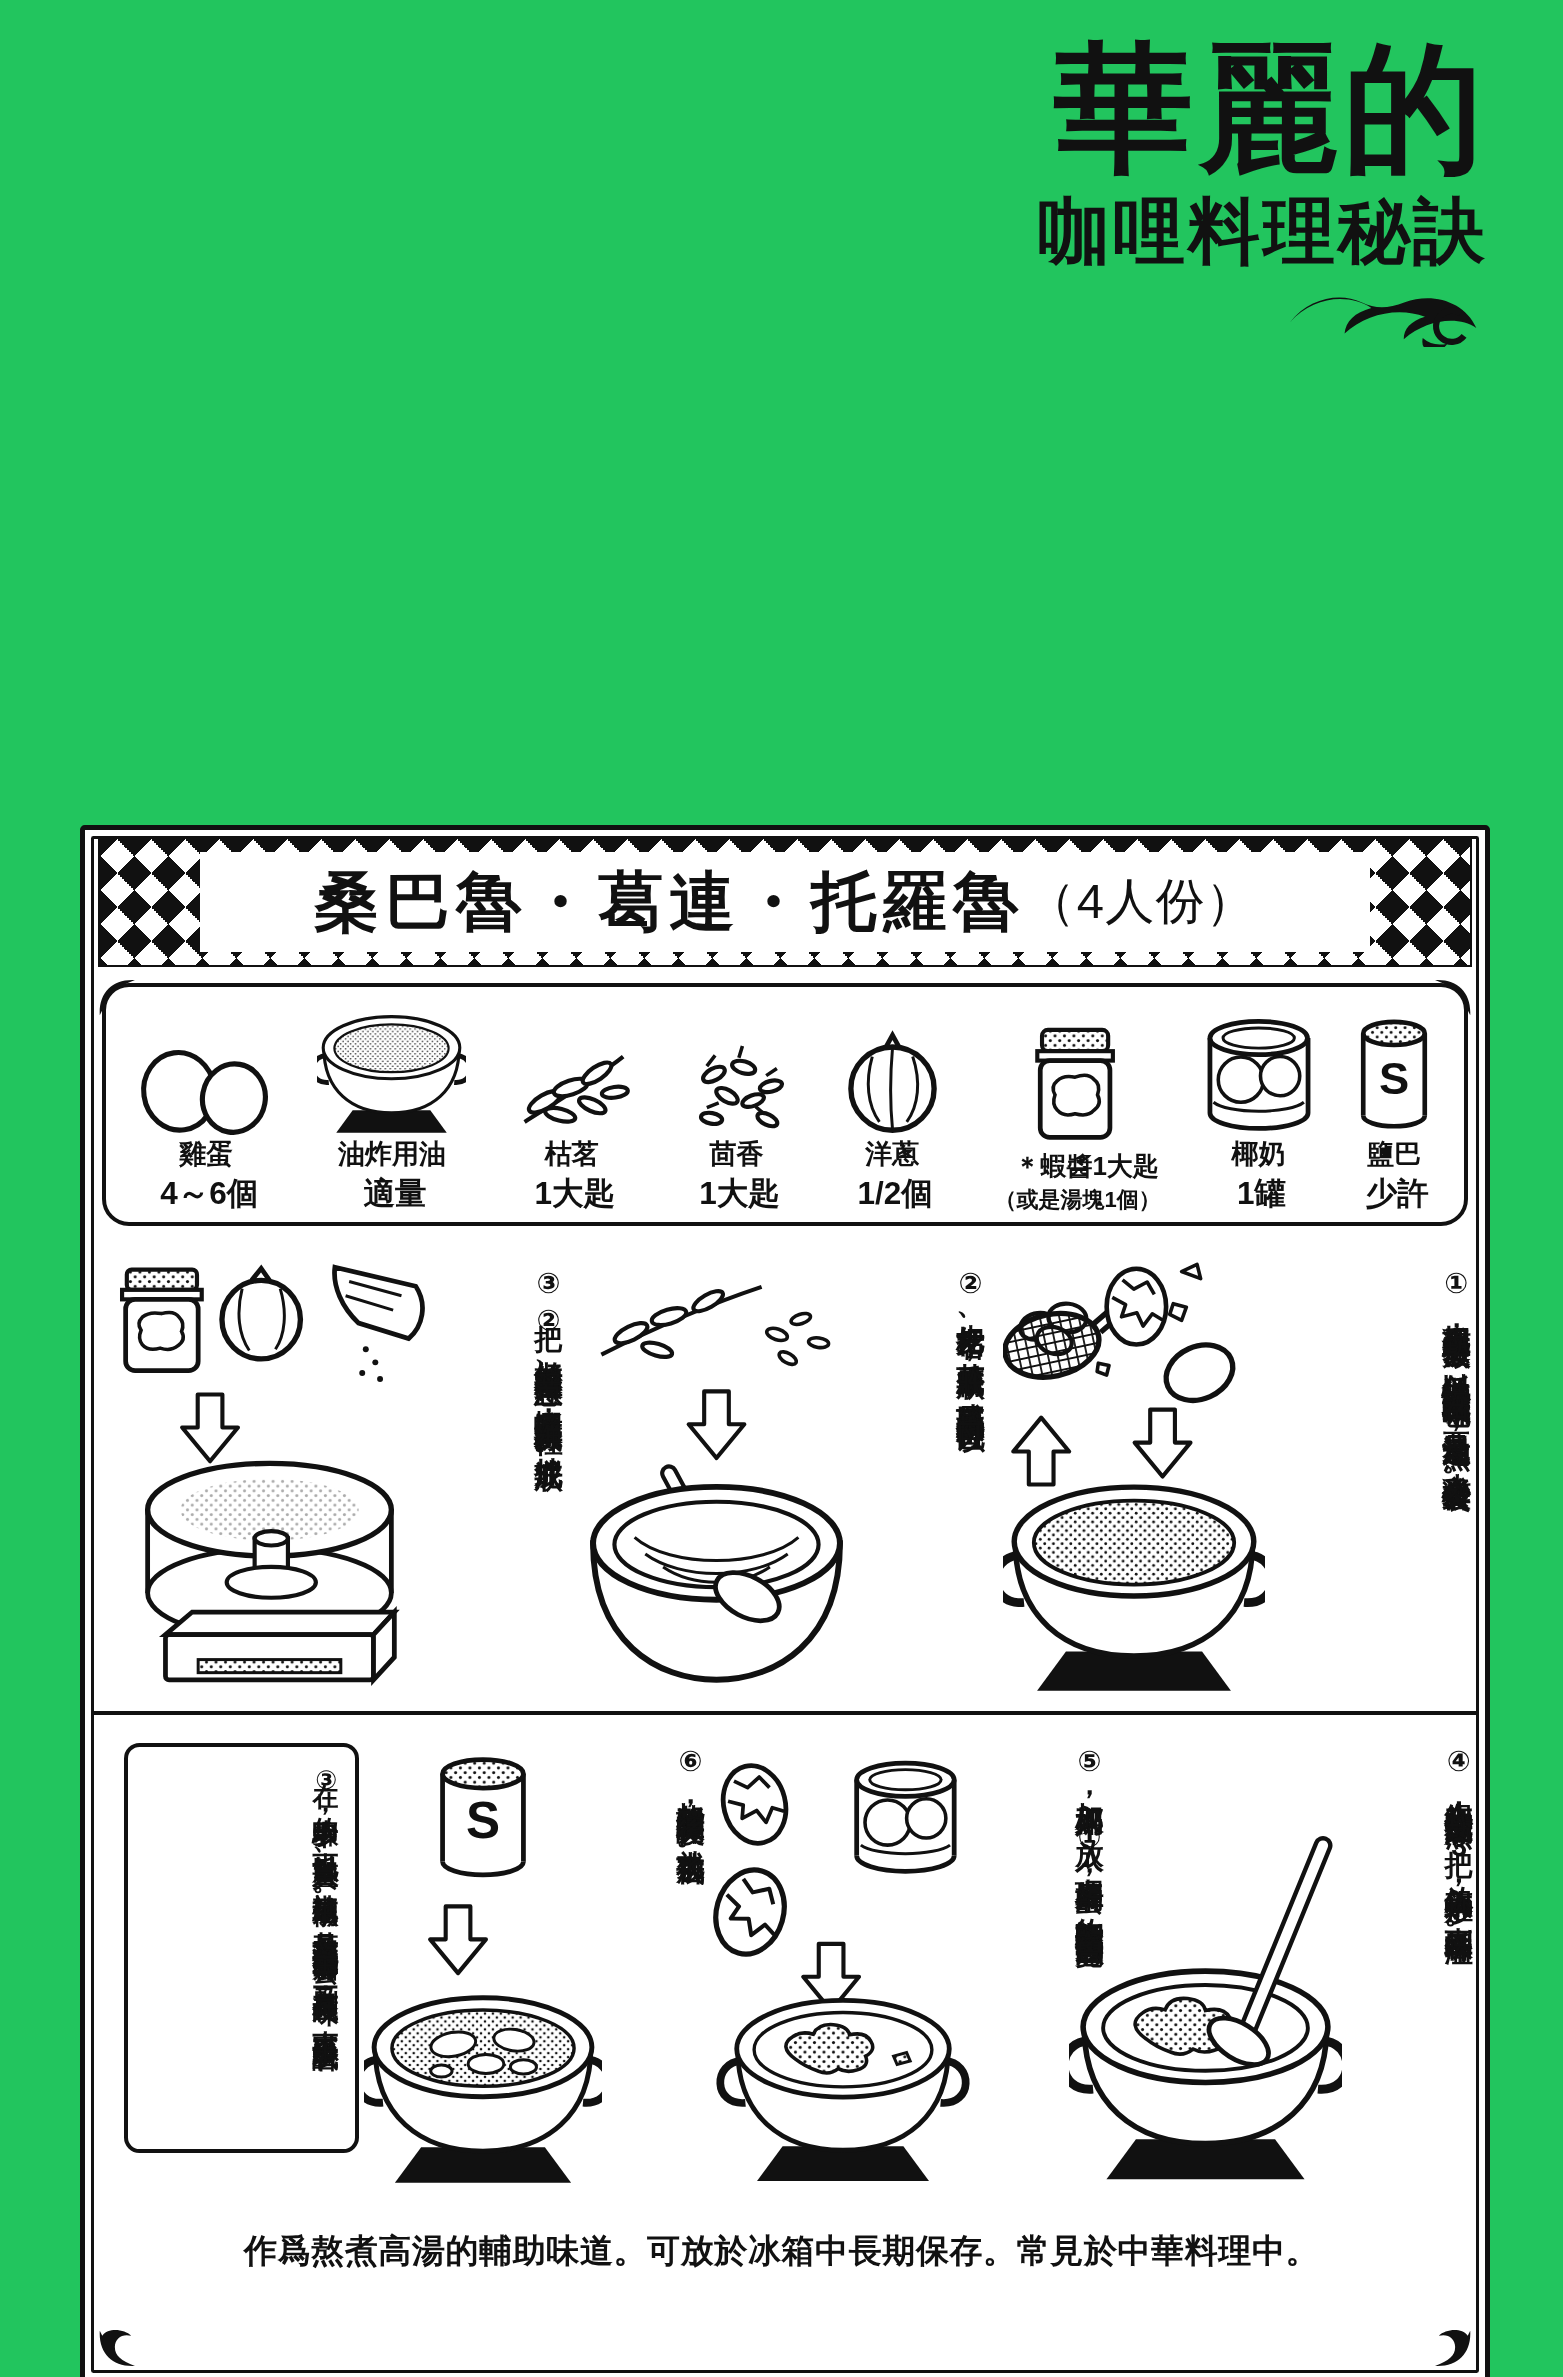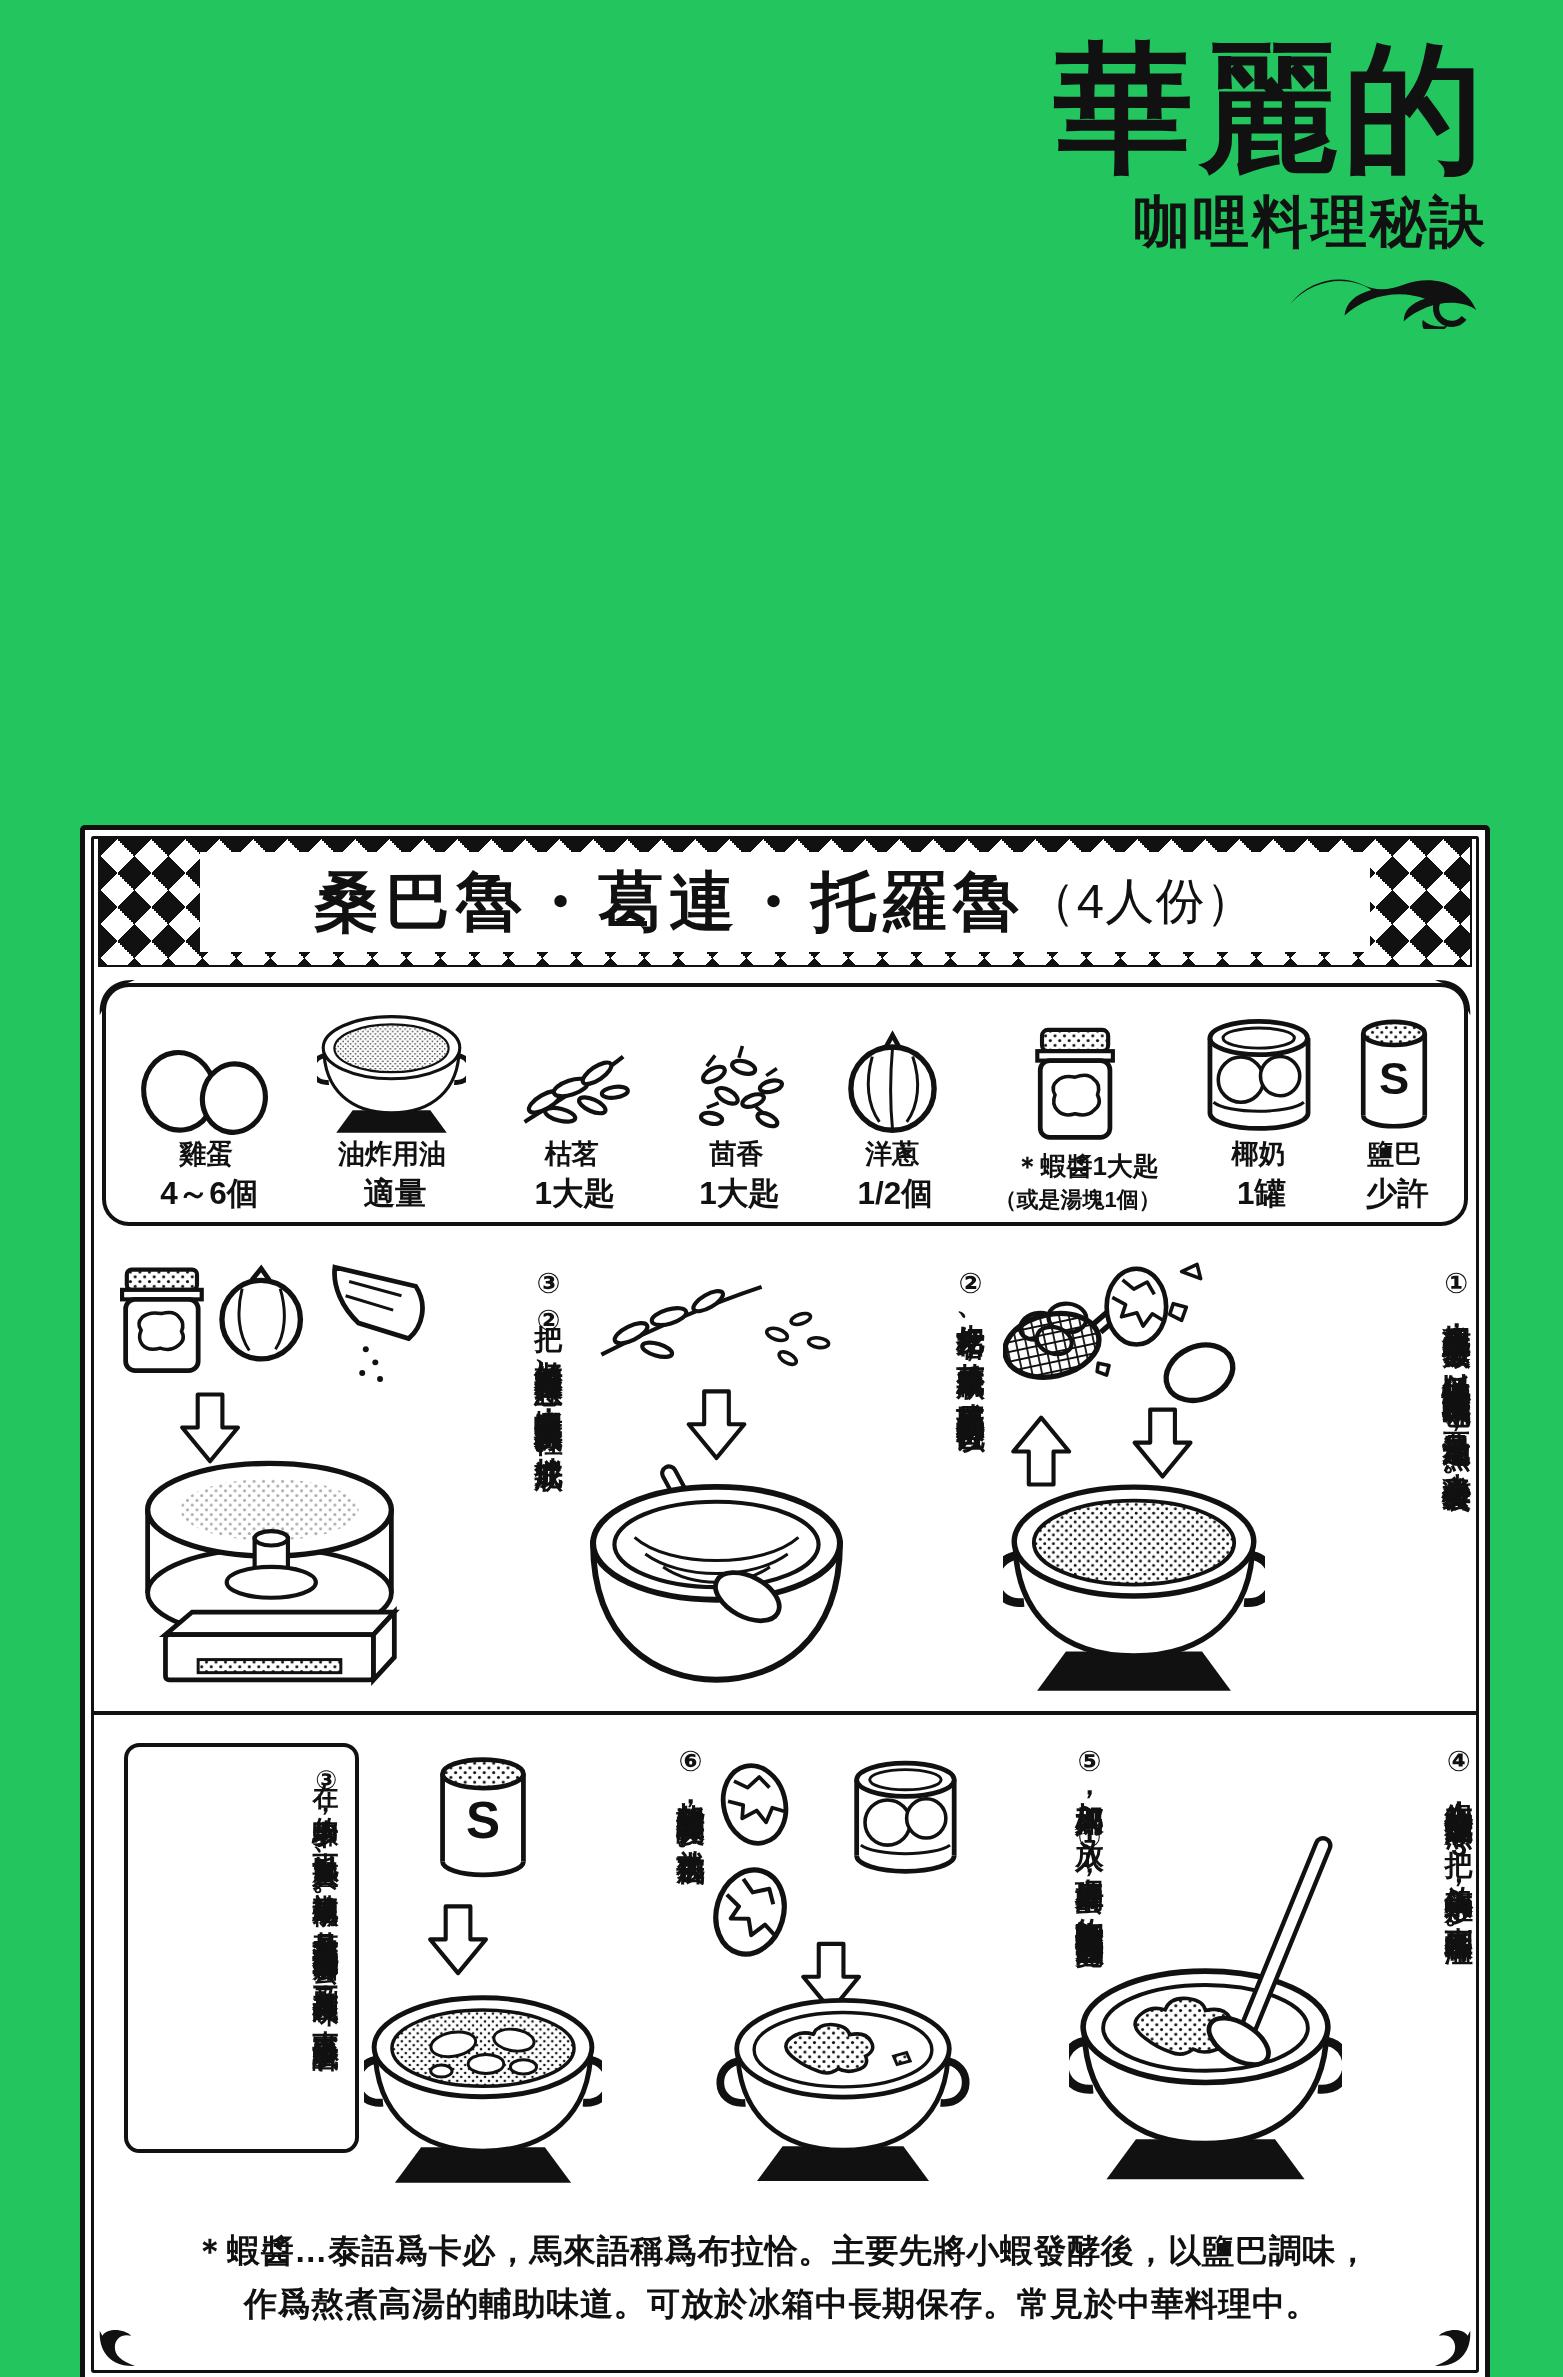--- a/index.html
+++ b/index.html
@@ -2,21 +2,21 @@
 <html style="font-size:9.5px"><head>
 <meta charset="utf-8">
 <style>
   html,body{margin:0;padding:0;background:#e8e8e4;}
   #page{position:relative;width:1563px;height:2377px;background:#22c55e;
         font-family:"Liberation Sans","DejaVu Sans",sans-serif;color:#111;overflow:hidden;}
 
   
   .title-block{position:absolute;top:32px;right:75px;text-align:right;}
   .title-line1{font-size:140px;font-weight:900;line-height:1.1;letter-spacing:4.8px;}
-  .title-line2{font-size:56px;font-weight:900;line-height:1.12;letter-spacing:3px;margin-top:4.8px;}
+  .title-line2{font-size:72px;font-weight:900;line-height:1.12;letter-spacing:3px;margin-top:4.8px;}
   .flourish{margin-top:8.3px;display:flex;justify-content:flex-end;}
 
   
   .recipe-box{position:absolute;left:80px;top:825px;width:1410px;height:1559px;
               border:5.3px solid #111;border-radius:4.8px;background:#fff;box-sizing:border-box;}
   .inner-frame{position:absolute;inset:6px;border:3px solid #111;border-radius:2.4px;pointer-events:none;}
   .corner{position:absolute;width:44px;height:44px;}
   .corner svg{width:100%;height:100%;}
   .c-tl{left:10.7px;top:145px;}
   .c-tr{right:10.7px;top:145px;transform:scaleX(-1);}
@@ -391,18 +391,17 @@
         <ellipse cx="268" cy="533" rx="22" ry="12" fill="#fff" stroke="#111" stroke-width="5"></ellipse>
       </svg>
     </div>
 
     <div class="tip-box">
       <div class="vtext">在③的步驟中，也可以加入薑黃、辣椒或是胡椒。若是加入蕃茄泥或是完整的蕃茄下去，又別有另一種風味，大家可以自己試試看！</div>
     </div>
   </div>
 
   <div class="footnote">
-    <div>＊蝦醬…泰語爲卡必，馬來語稱爲布拉恰。主要先將小蝦發酵後，以鹽巴調味，</div>
     <div>作爲熬煮高湯的輔助味道。可放於冰箱中長期保存。常見於中華料理中。</div>
   </div>
 
 </div>
 
 
 </body></html>

